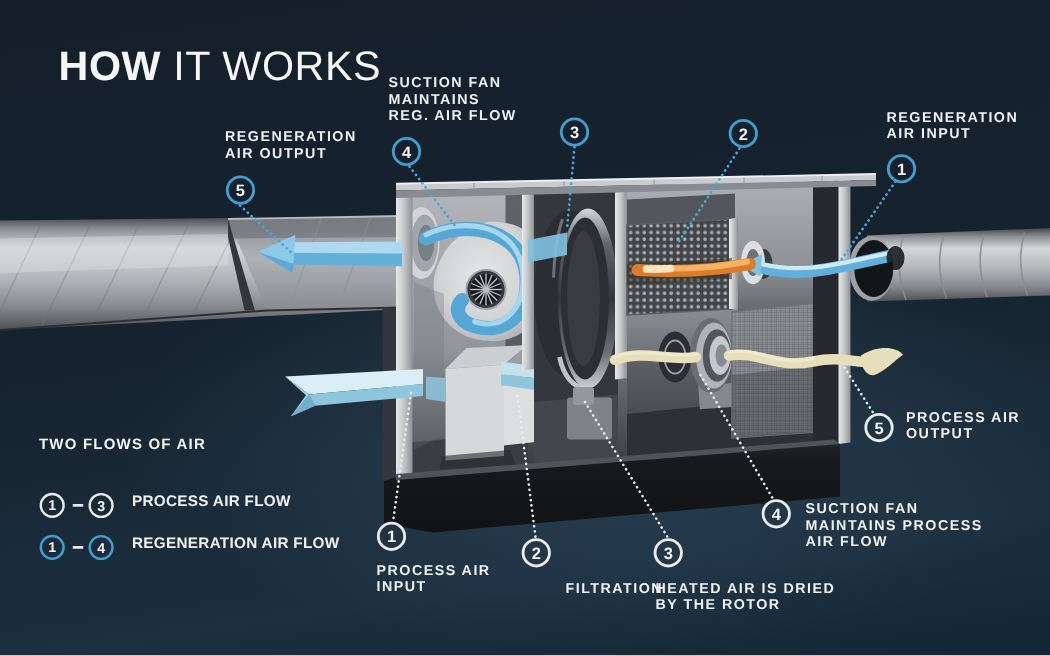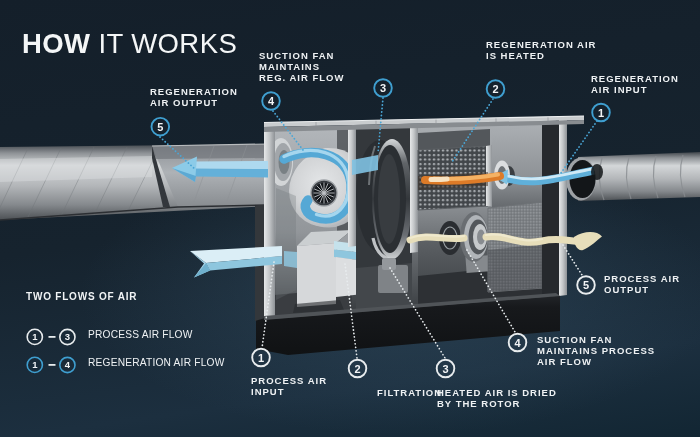--- a/index.html
+++ b/index.html
@@ -1,22 +1,22 @@
 <!DOCTYPE html>
 <html><head>
 <meta charset="utf-8">
 <style>
 html,body{margin:0;padding:0;}
 body{width:700px;height:437px;overflow:hidden;font-family:"Liberation Sans",sans-serif;}
 #stage{position:relative;width:700px;height:437px;background:linear-gradient(172deg,#141f2a 0%,#16232e 48%,#1c2f3f 82%,#122633 100%);overflow:hidden;}
 .lbl{position:absolute;color:#eef1f3;font-weight:bold;font-size:9.5px;line-height:10.8px;letter-spacing:1px;white-space:pre;}
 #title{position:absolute;left:22px;top:28px;color:#f4f6f7;font-size:27.5px;letter-spacing:0.4px;font-weight:400;}
-#title b{font-weight:700;}
+#title b{font-weight:700;margin-left:17px;}
 #legendTitle{position:absolute;left:26px;top:291px;color:#f0f3f5;font-weight:bold;font-size:10px;letter-spacing:0.8px;}
-.leg{position:absolute;color:#eef1f3;font-weight:normal;font-size:10.2px;letter-spacing:0.2px;}
+.leg{position:absolute;color:#eef1f3;font-weight:bold;font-size:10.2px;letter-spacing:0.2px;}
 svg{position:absolute;left:0;top:0;}
 </style>
 </head>
 <body>
 <div id="stage">
 <svg width="700" height="437" viewBox="0 0 700 437">
 <defs>
 <linearGradient id="ductg" x1="0" y1="0" x2="0" y2="1">
  <stop offset="0" stop-color="#3f444a"></stop>
  <stop offset="0.12" stop-color="#8e9296"></stop>
@@ -338,22 +338,20 @@
  <text x="67.4" y="368.4">4</text>
 </g>
 </svg>
 
 <div id="title"><b>HOW</b> IT WORKS</div>
 <div class="lbl" style="left:150px;top:87px;">REGENERATION
 AIR OUTPUT</div>
 <div class="lbl" style="left:259px;top:51px;">SUCTION FAN
 MAINTAINS
 REG. AIR FLOW</div>
-<div class="lbl" style="left:486px;top:40px;">REGENERATION AIR
-IS HEATED</div>
 <div class="lbl" style="left:591px;top:74px;">REGENERATION
 AIR INPUT</div>
 <div class="lbl" style="left:251px;top:376px;">PROCESS AIR
 INPUT</div>
 <div class="lbl" style="left:348px;top:388px;margin-left:29px;">FILTRATION</div>
 <div class="lbl" style="left:437px;top:388px;">HEATED AIR IS DRIED
 BY THE ROTOR</div>
 <div class="lbl" style="left:537px;top:335px;">SUCTION FAN
 MAINTAINS PROCESS
 AIR FLOW</div>

